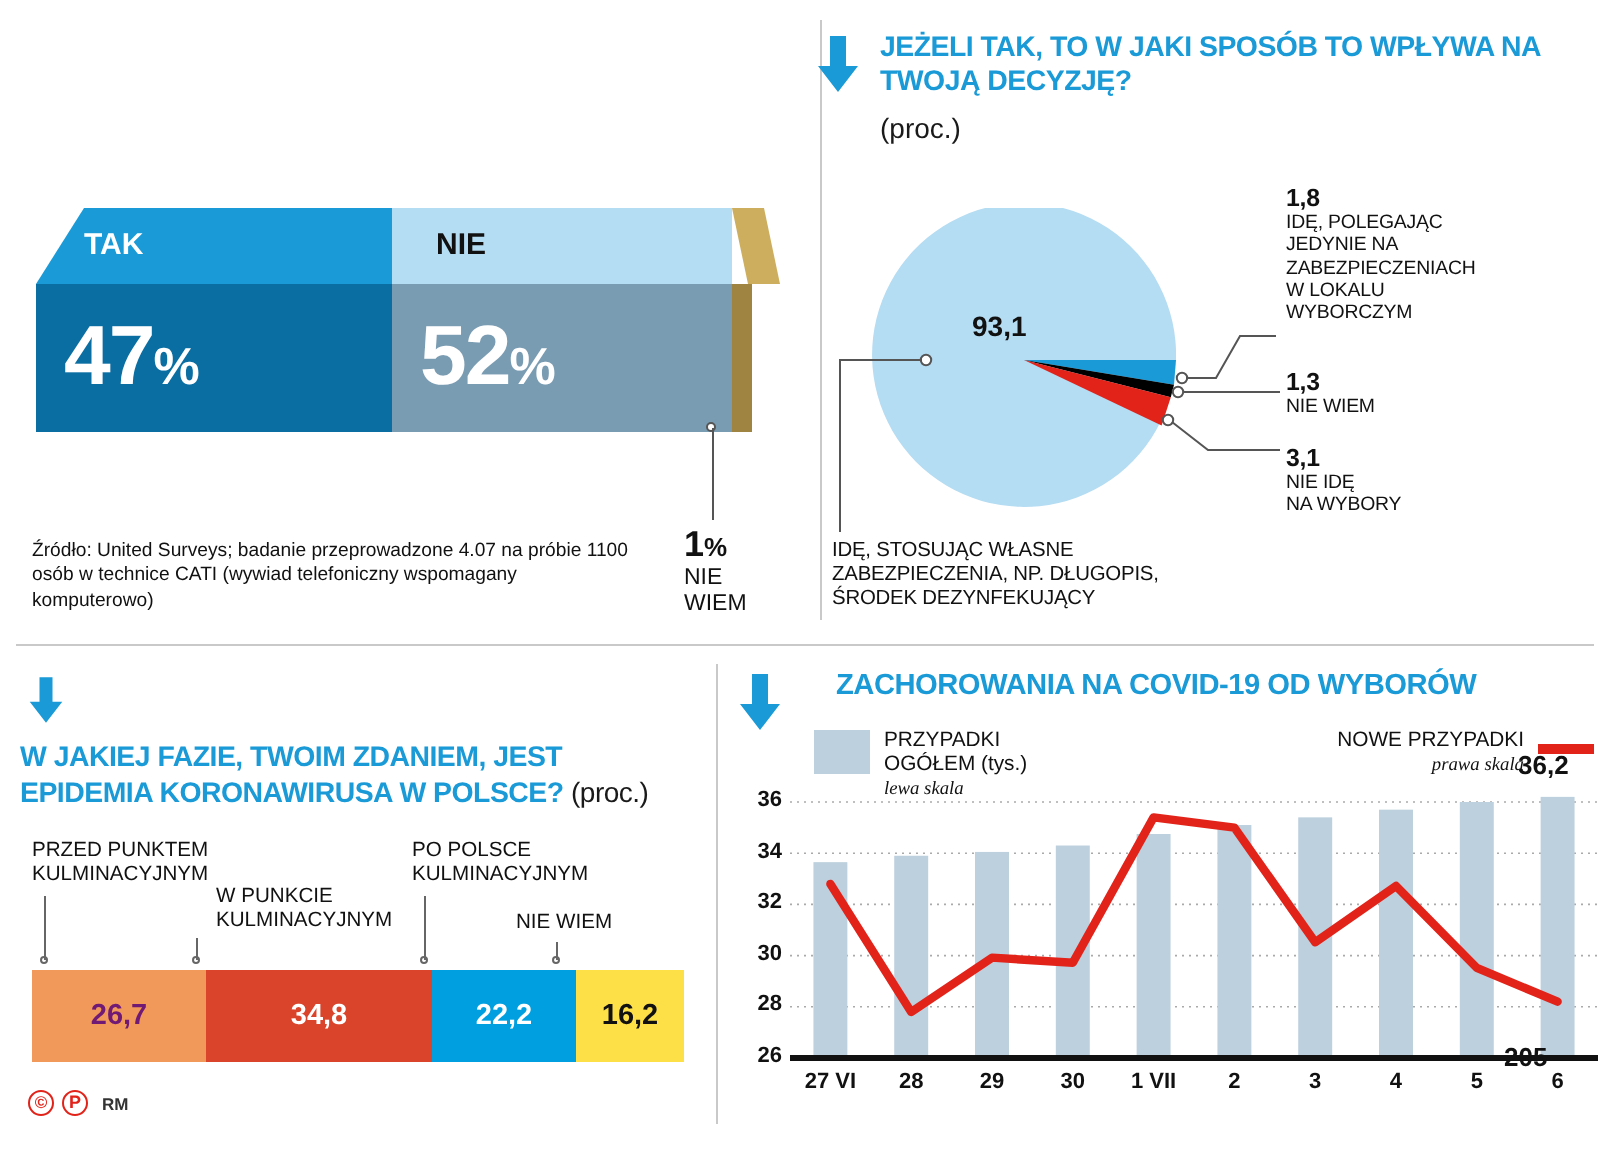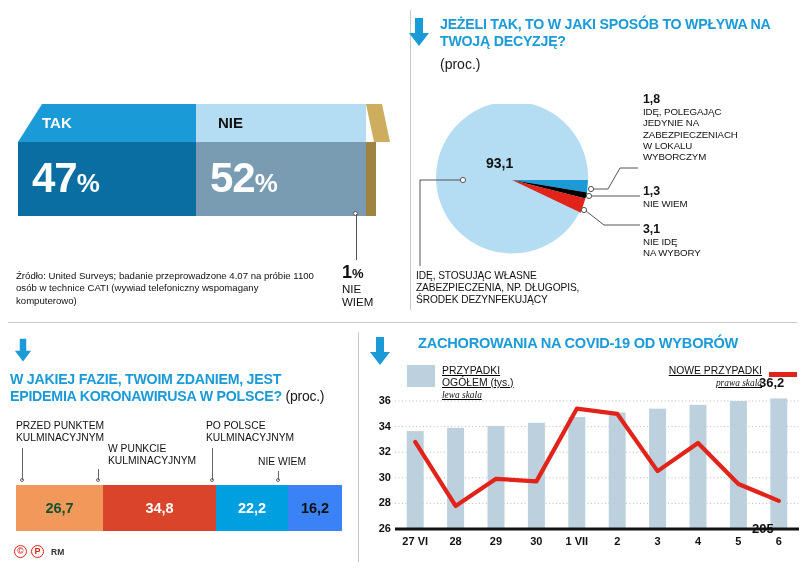--- a/index.html
+++ b/index.html
@@ -66,21 +66,21 @@
           align-items:center; gap:4px; }
   .cp { width:13px; height:13px; border:1.6px solid #e2231a; border-radius:50%;
         color:#e2231a; font-size:8.5px; font-weight:bold; line-height:10px;
         text-align:center; }
   #rm { font-size:8.5px; font-weight:bold; color:#333; margin-left:3px; }
 
   
   #p4 { position:absolute; left:359px; top:323px; width:446px; height:258px; }
   #p4 .head { display:flex; gap:8px; padding:12px 8px 0 8px; }
   #legend { position:absolute; left:48px; top:42px; width:390px;
-            display:flex; justify-content:space-between;text-decoration:underline; }
+            display:flex; justify-content:space-between; }
   .lg { display:flex; align-items:flex-start; gap:7px; }
   .lg-sw { width:28px; height:22px; background:#bcd0dd; flex:0 0 28px; }
   .lg-line { width:28px; height:5px; background:#e2231a; flex:0 0 28px;
              margin-top:7px; }
   .lg-txt { font-size:10.4px; line-height:12px; color:#111; }
   .lg-txt .it { font-style:italic; font-size:9.4px; font-family:"Liberation Serif",serif; }
   #plot { position:absolute; left:36px; top:74px; width:404px; height:150px; }
   svg.combo { position:absolute; left:0; top:0; }
   .axlab { position:absolute; font-size:11px; font-weight:bold; color:#111; }
   .xlab { position:absolute; font-size:11px; font-weight:bold; color:#111;
@@ -216,30 +216,30 @@
     <div class="sb-cap" style="left:206px; top:97px; width:120px; white-space:pre-line;">PO POLSCE
 KULMINACYJNYM</div>
     <div class="sb-dot" style="left:210px; top:155px;"></div>
     <div class="sb-tick" style="left:212px; top:125px; height:32px;"></div>
 
     <div class="sb-cap" style="left:258px; top:133px; width:90px; white-space:pre-line;">NIE WIEM</div>
     <div class="sb-dot" style="left:276px; top:155px;"></div>
     <div class="sb-tick" style="left:278px; top:148px; height:9px;"></div>
 
     <div id="sbar">
-      <div style="flex:0 0 87px; background:#f0995a; color:#14532d;">
+      <div style="flex:0 0 87px; background:#f0995a; color:#701a75;">
         <span>26,7</span>
       </div>
       <div style="flex:0 0 113px; background:#d9442b; color:#ffffff;">
         <span>34,8</span>
       </div>
       <div style="flex:0 0 72px; background:#00a0e0; color:#ffffff;">
         <span>22,2</span>
       </div>
-      <div style="flex:0 0 54px; background:#3b82f6; color:#111111;">
+      <div style="flex:0 0 54px; background:#fde047; color:#111111;">
         <span>16,2</span>
       </div>
     </div>
 
     <div id="logo">
       <div class="cp">©</div>
       <div class="cp" style="font-size:9px;">P</div>
       <div id="rm">RM</div>
     </div>
   </div>

